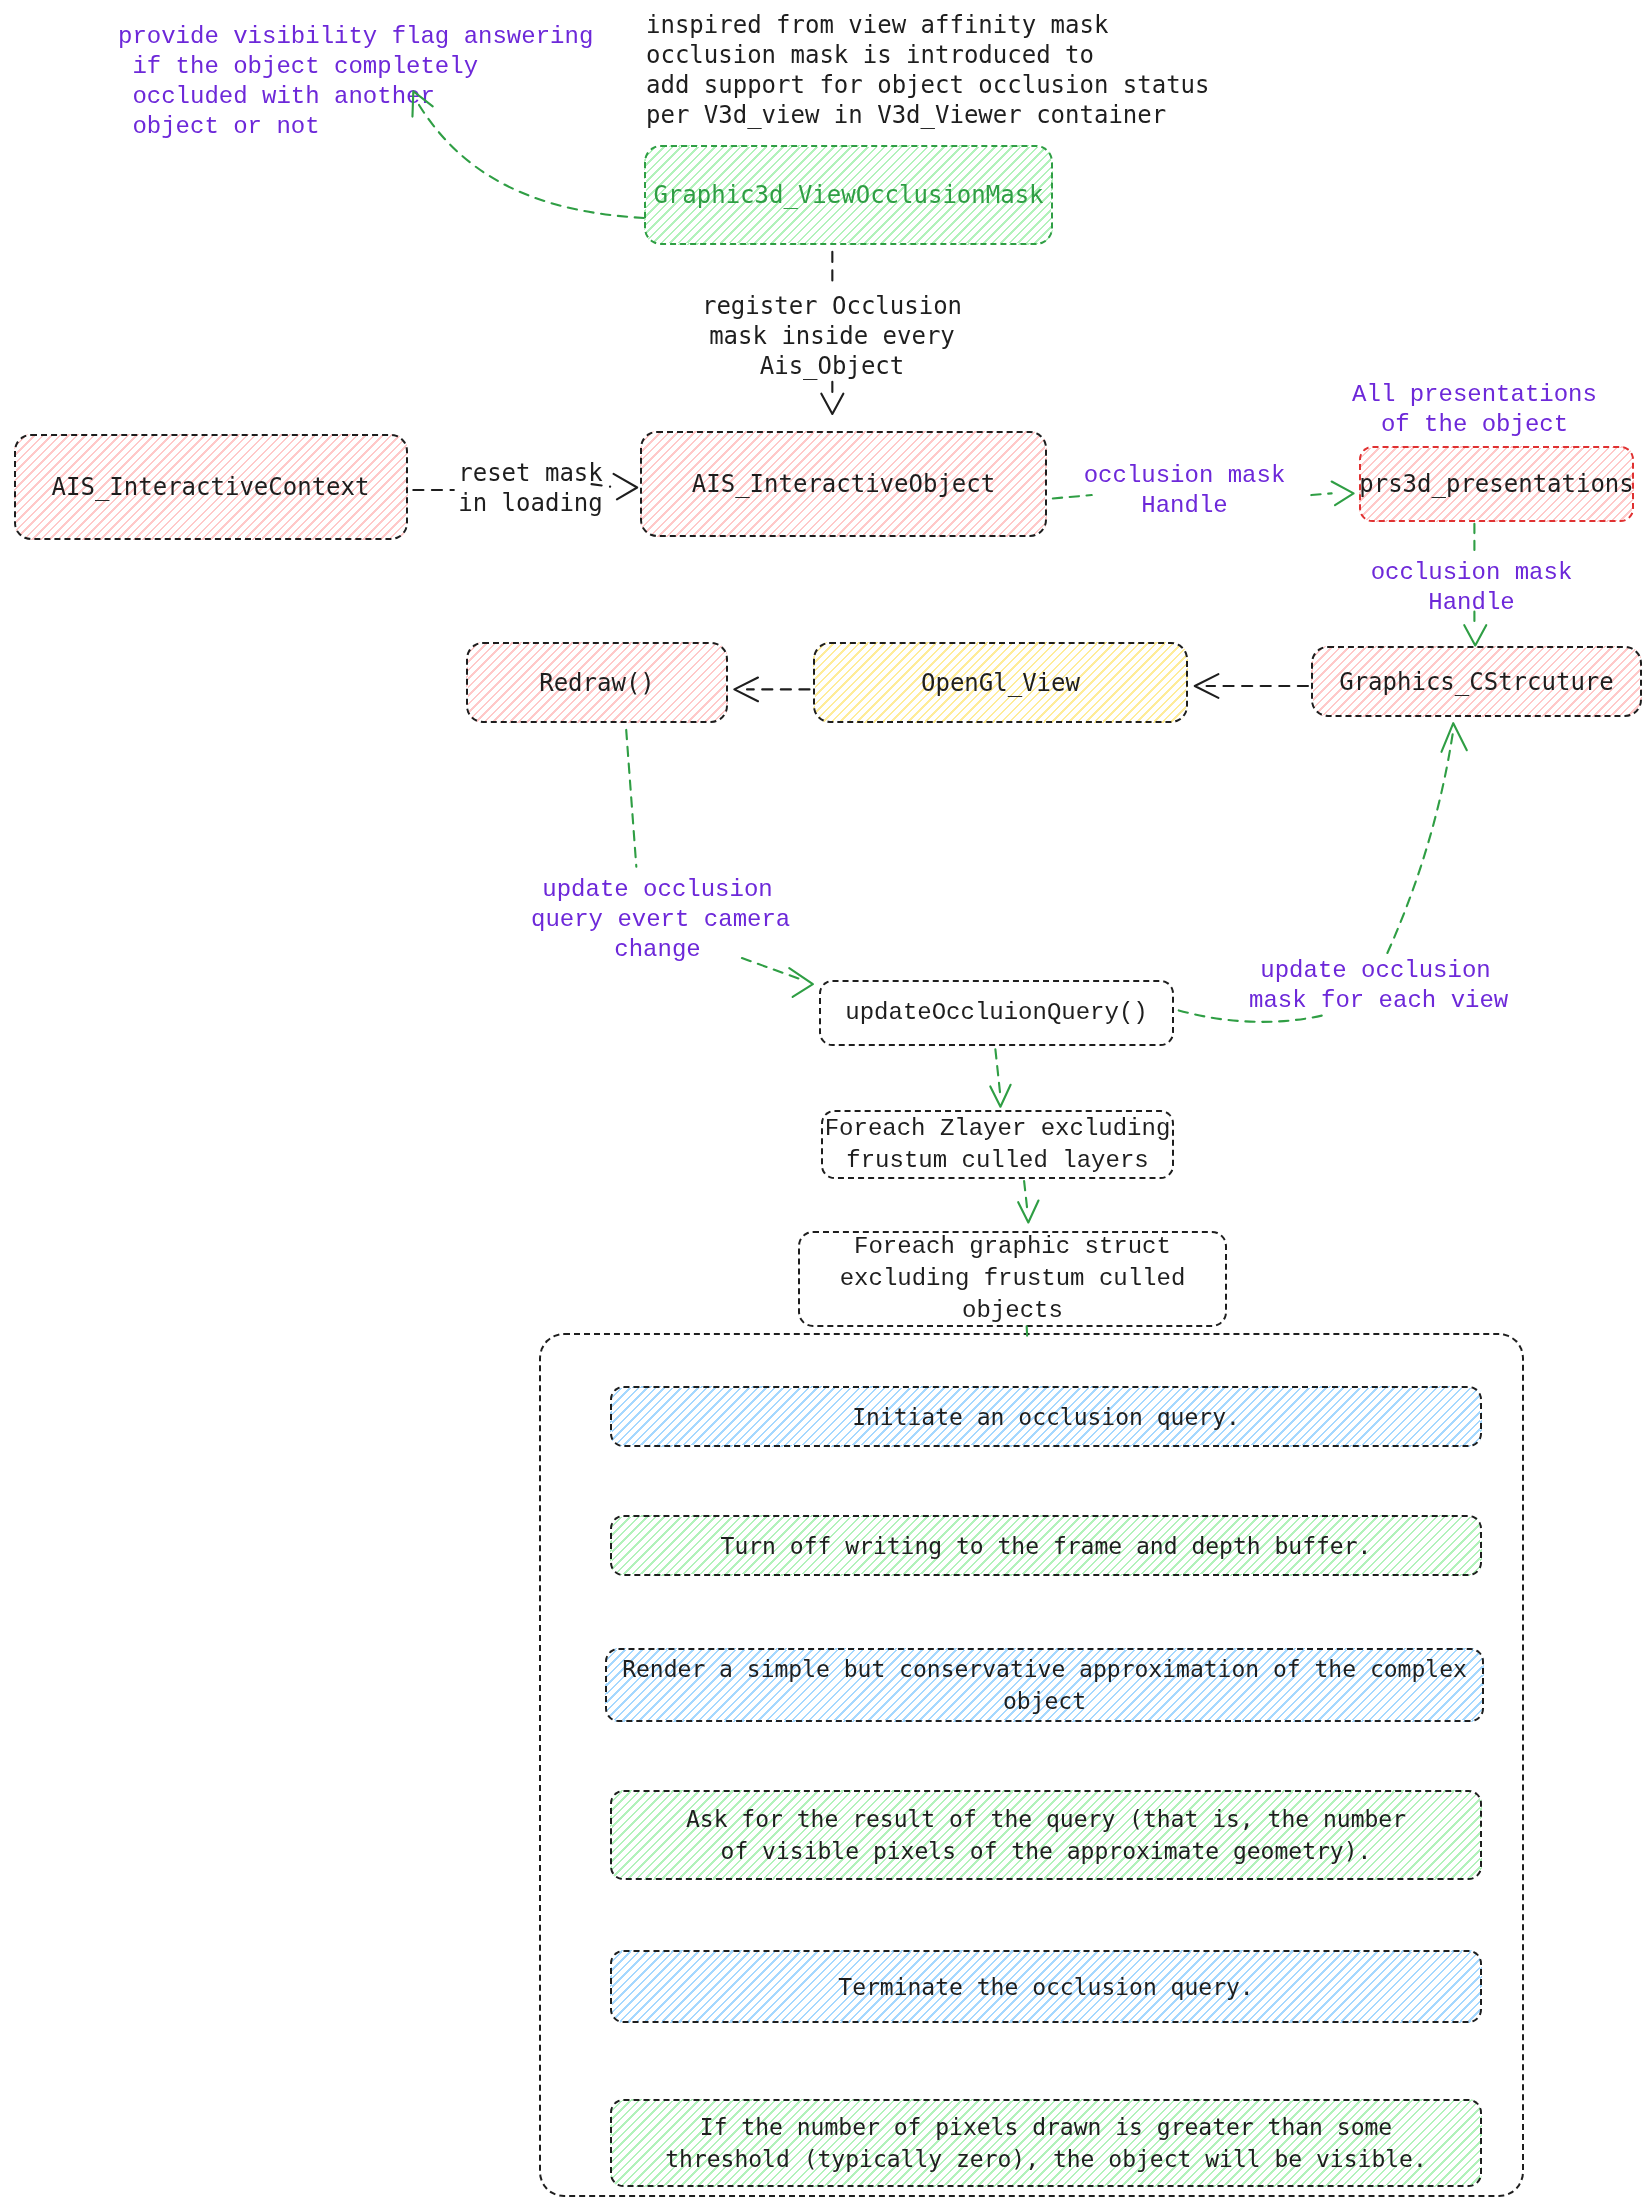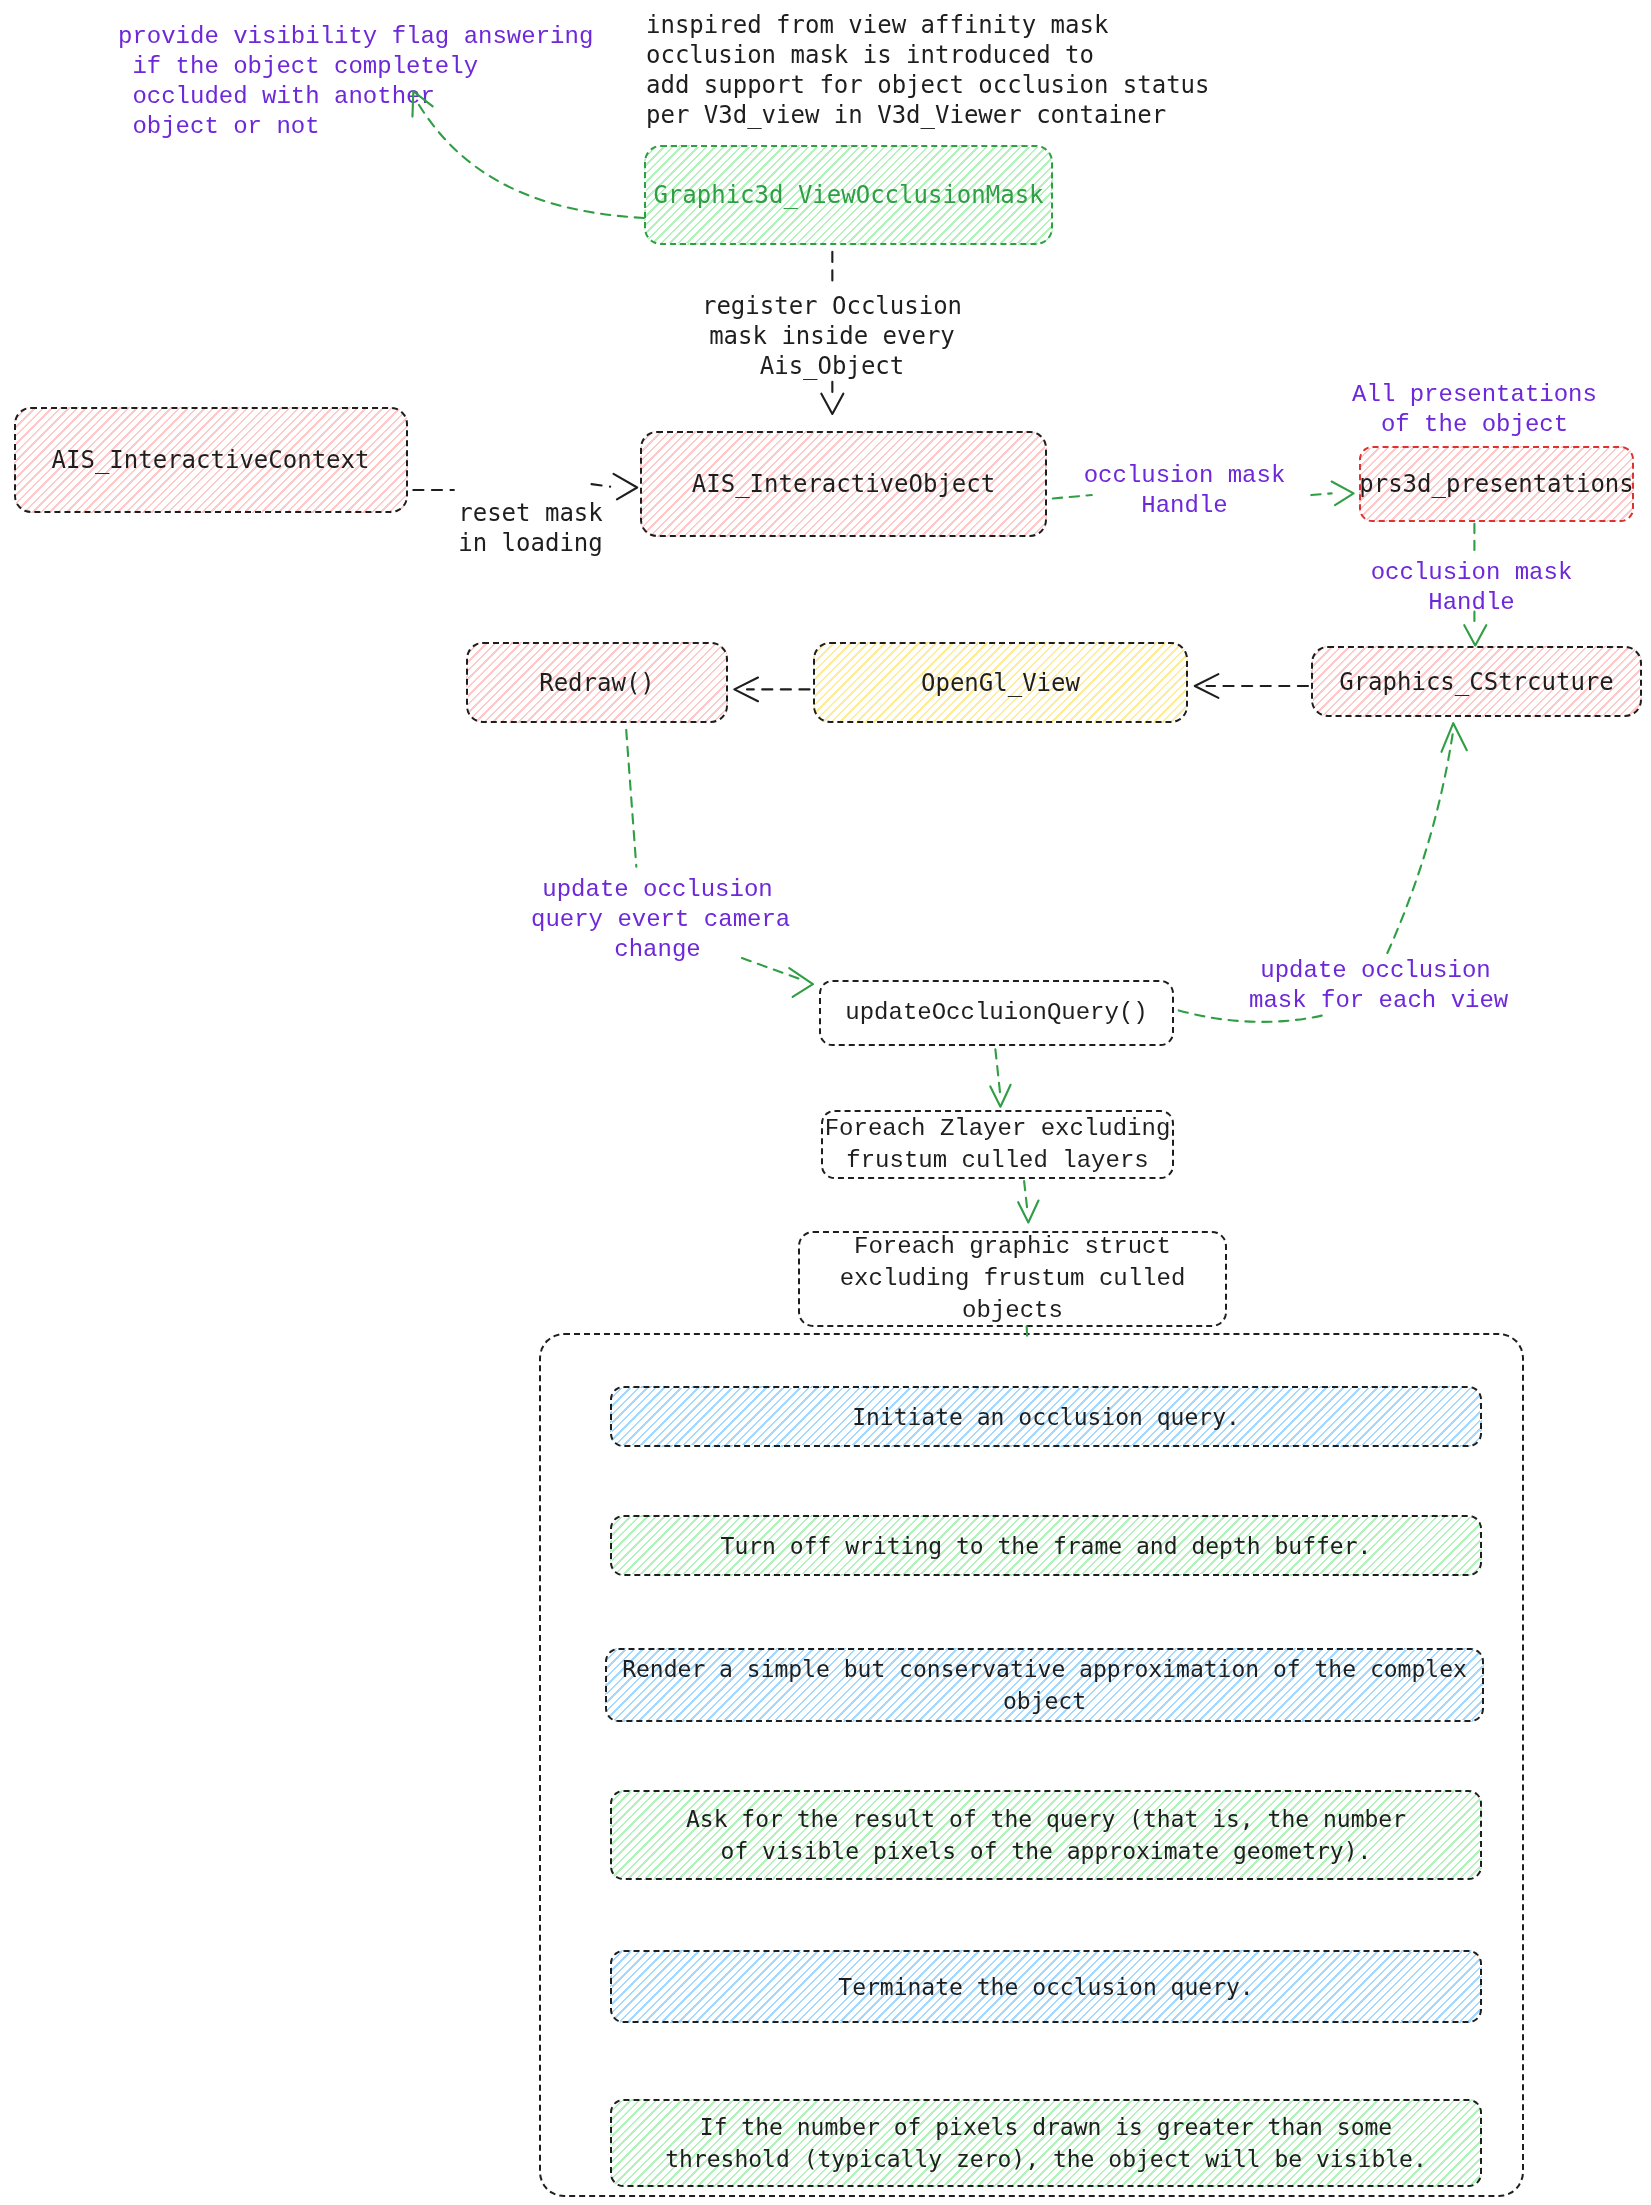--- a/index.html
+++ b/index.html
@@ -49,42 +49,42 @@
 
   <div class="note" style="left:646px; top:10px;">inspired from view affinity mask
 occlusion mask is introduced to
 add support for object occlusion status
 per V3d_view in V3d_Viewer container</div>
 
   <div class="note center" style="left:667px; top:291px; width:330px;">register Occlusion
 mask inside every
 Ais_Object</div>
 
-  <div class="note center" style="left:446px; top:458px; width:169px;margin-top:40px;">reset mask
+  <div class="note center" style="left:446px; top:458px; width:169px;">reset mask
 in loading</div>
 
   <div class="note center green" style="left:1083px; top:461px; width:203px;">occlusion mask
 Handle</div>
 
   <div class="note center green" style="left:1352px; top:380px; width:245px;">All presentations
 of the object</div>
 
   <div class="note center green" style="left:1370px; top:558px; width:203px;">occlusion mask
 Handle</div>
 
   <div class="note center green" style="left:531px; top:875px; width:253px;">update occlusion
 query evert camera
 change</div>
 
   <div class="note center green" style="left:1249px; top:956px; width:253px;">update occlusion
 mask for each view</div>
 
   <div class="node hatch-green g3d" style="left:644px; top:145px; width:409px; height:100px;">Graphic3d_ViewOcclusionMask</div>
 
-  <div class="node hatch-pink" style="left:13.5px; top:407px; width:394px; height:106px;">AIS_InteractiveContext</div>
+  <div class="node hatch-pink" style="left:13.5px; top:434px; width:394px; height:106px;">AIS_InteractiveContext</div>
 
   <div class="node hatch-pink" style="left:640px; top:431px; width:407px; height:106px;">AIS_InteractiveObject</div>
 
   <div class="node hatch-pink prs" style="left:1359px; top:446px; width:275px; height:76px;">prs3d_presentations</div>
 
   <div class="node hatch-yellow" style="left:813px; top:642px; width:375px; height:81px;">OpenGl_View</div>
 
   <div class="node hatch-pink" style="left:466px; top:642px; width:262px; height:81px;">Redraw()</div>
 
   <div class="node hatch-pink" style="left:1311px; top:646px; width:331px; height:71px;">Graphics_CStrcuture</div>

